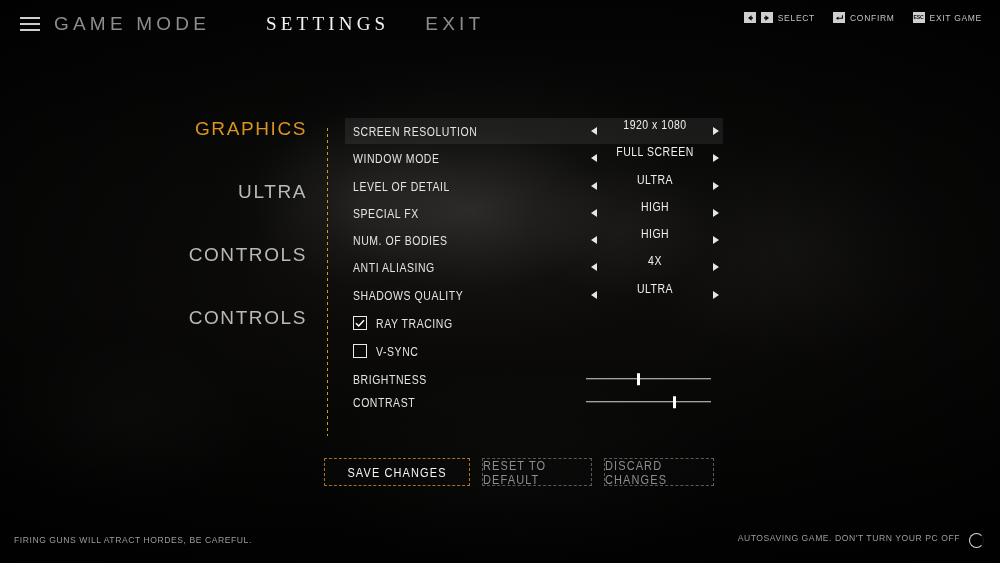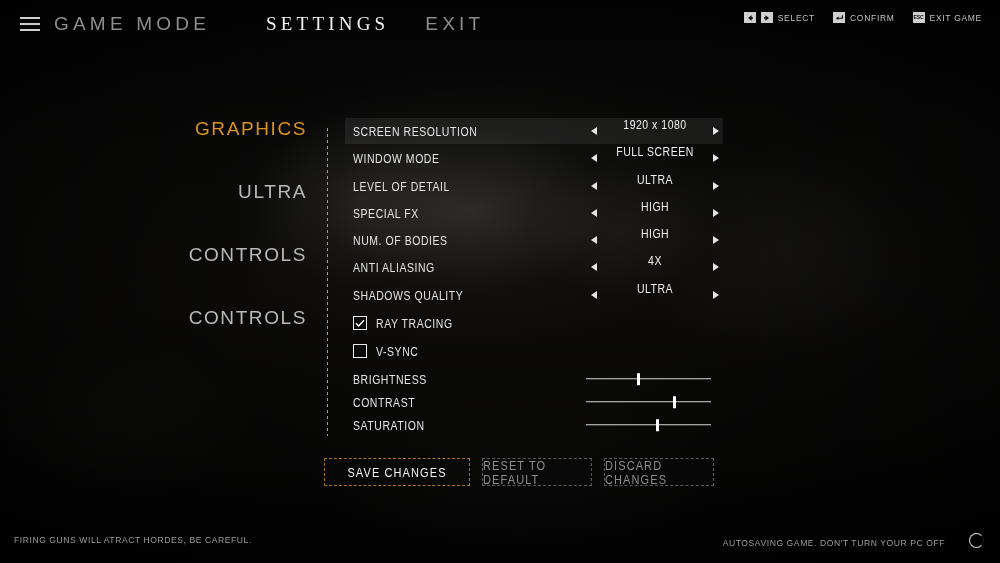--- a/index.html
+++ b/index.html
@@ -180,21 +180,21 @@
   }
 
   
   #foot-left {
     position:absolute; left:14px; bottom:18px;
     font-size:8.6px; letter-spacing:.55px; color:#9d9d9d;
     transform:scaleY(1.15);
   }
   #foot-right {
     position:absolute; right:16px; bottom:15px;
-    display:flex; align-items:flex-end; gap:24px;
+    display:flex; align-items:flex-start; gap:9px;
   }
   #autosave-text {
     font-size:8.6px; letter-spacing:.55px; color:#9d9d9d;
     transform:scaleY(1.15);
   }
   #spinner {
     width:15px; height:15px; border-radius:50%;
     border:1.4px solid #d8d8d8; border-right-color:rgba(216,216,216,0.12);
   }
 </style>
@@ -377,26 +377,20 @@
       <span class="track">
         <span class="thumb" id="thumb-brightness" style="left: calc(42% - 1.3px);"></span>
       </span>
     </div>
     <div class="slrow">
       <span class="sl-label">CONTRAST</span>
       <span class="track">
         <span class="thumb" id="thumb-contrast" style="left: calc(71% - 1.3px);"></span>
       </span>
     </div>
-    <div class="slrow">
-      <span class="sl-label">SATURATION</span>
-      <span class="track">
-        <span class="thumb" id="thumb-saturation" style="left: calc(57% - 1.3px);"></span>
-      </span>
-    </div>
 
   </div>
 </div>
 
 <div id="buttons">
   <div class="btn primary">
     <span>SAVE CHANGES</span>
   </div>
   <div class="btn ghost">
     <span>RESET TO DEFAULT</span>

